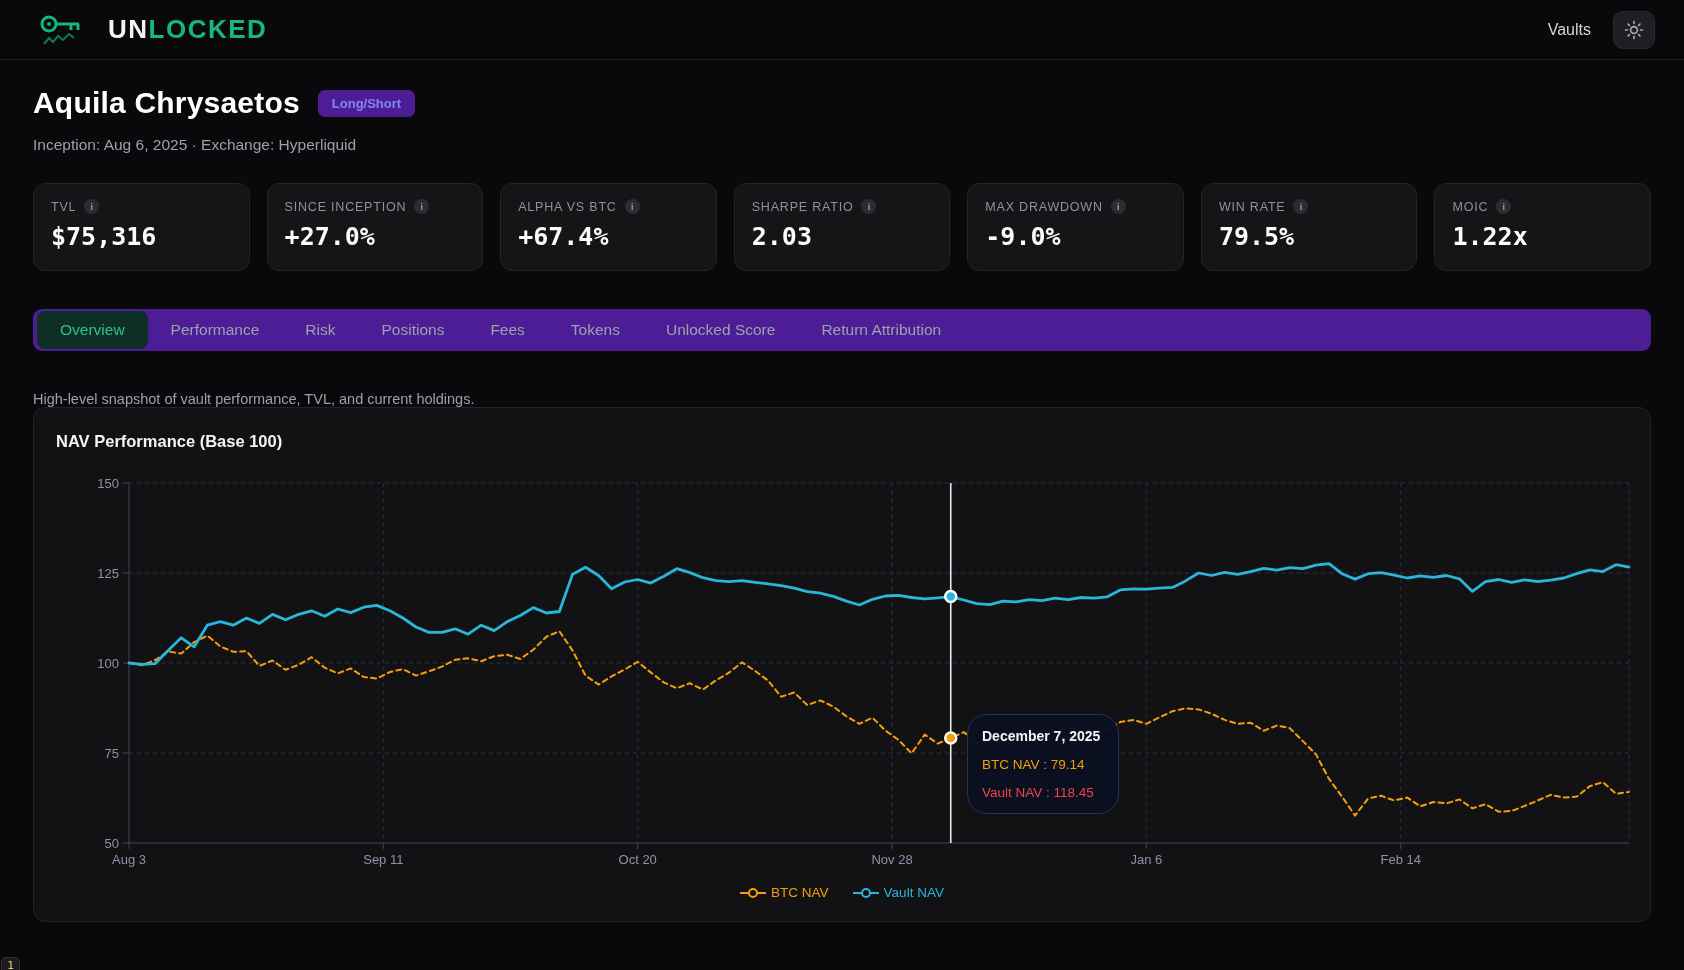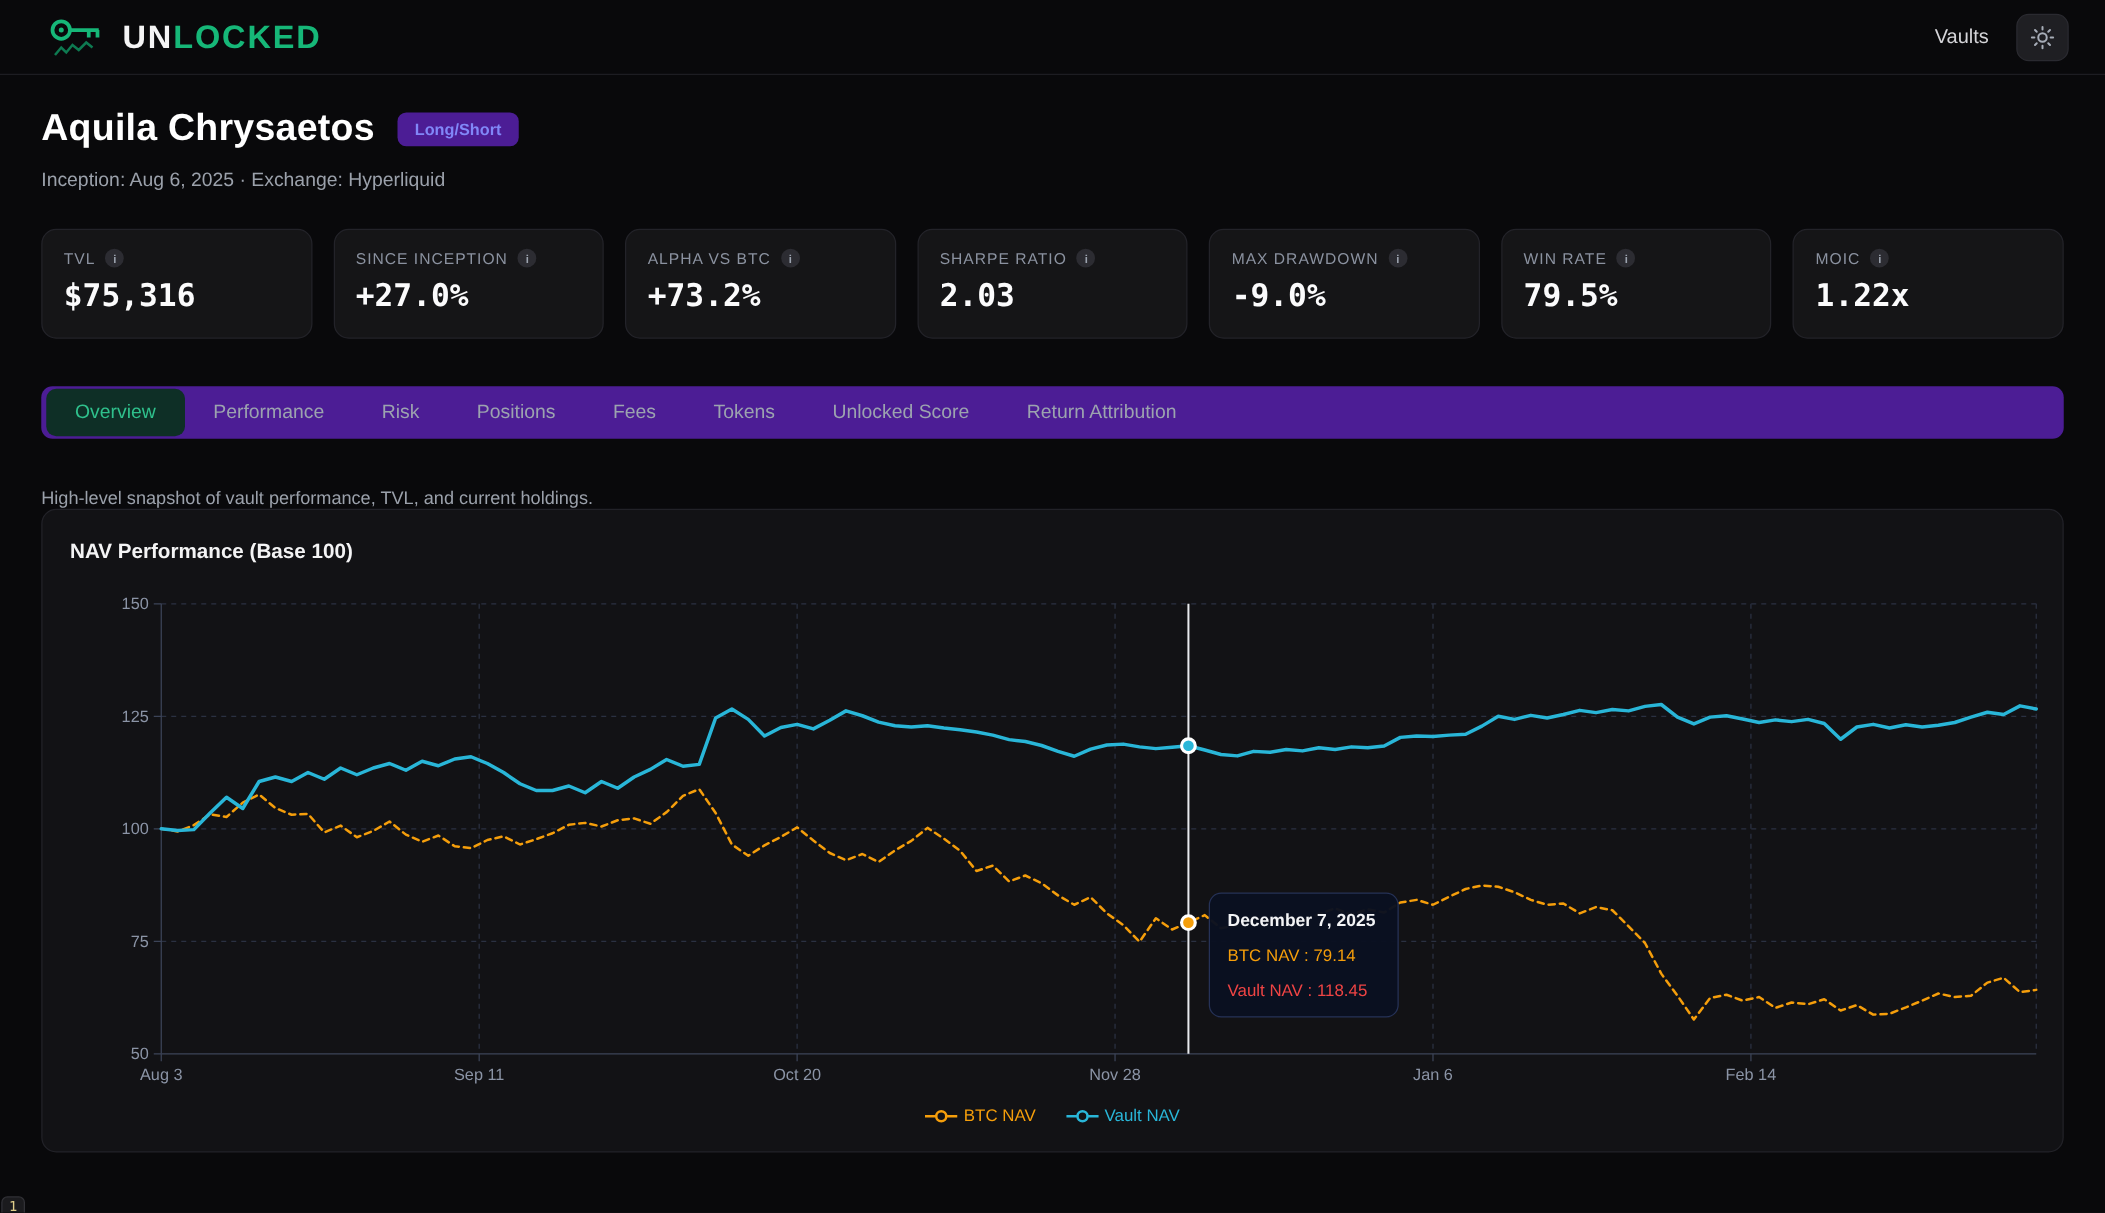--- a/index.html
+++ b/index.html
@@ -1,19 +1,19 @@
 <!DOCTYPE html>
 <html><head>
 <meta charset="utf-8">
 <style>
   * { margin:0; padding:0; box-sizing:border-box; }
   html,body { width:1684px; height:970px; }
   body { background:#09090b; color:#fafafa; font-family:"Liberation Sans",sans-serif; overflow:hidden; position:relative; }
   .header { height:60px; display:flex; align-items:center; padding:0 29px 0 37px; border-bottom:1px solid #1d1d22; }
-  .logo { display:flex; align-items:center; gap:11px; cursor:pointer;text-align:right; }
+  .logo { display:flex; align-items:center; gap:21px; cursor:pointer;text-align:right; }
   .brand { font-size:26px; font-weight:800; letter-spacing:1.5px; }
   .brand .un { color:#f4f4f5; }
   .brand .locked { color:#16b778; }
   .header-spacer { flex:1; }
   .nav-vaults { color:#d4d4d8; font-size:16px; margin-right:22px; }
   .theme-btn { width:42px; height:38px; background:#1f1f23; border:1px solid #2a2a30; border-radius:10px; display:flex; align-items:center; justify-content:center; }
   .main { padding:0 33px; }
   .title-row { display:flex; align-items:center; gap:18px; margin-top:26px; }
   .page-title { font-size:30px; font-weight:700; color:#ffffff; letter-spacing:0.2px; }
   .badge { background:#4c1d95; color:#8187f8; font-size:13px; font-weight:700; padding:6px 14px; border-radius:7px; }
@@ -24,21 +24,21 @@
   .stat-label { color:#8b92a0; font-size:12.5px; letter-spacing:0.8px; }
   .info-icon { width:15px; height:15px; border-radius:50%; background:#2c2c32; color:#9ca3af; font-size:9px; display:flex; align-items:center; justify-content:center; font-weight:700; }
   .stat-value { font-family:"DejaVu Sans Mono",monospace; font-weight:700; font-size:25px; color:#fbfbfc; margin-top:8px; }
   .tabs { margin-top:38px; background:#4c1d95; border-radius:9px; height:42px; display:flex; align-items:center; padding:0 4px; }
   .tab { color:#9ca3af; font-size:15.5px; padding:10px 23px; border-radius:8px; white-space:nowrap; }
   .tab.active { background:#0e2f26; color:#2fc08c; }
   .overview-desc { color:#9ba1ab; font-size:14.5px; margin-top:40px; }
   .chart-card { height:515px; background:#121215; border:1px solid #222228; border-radius:12px; position:relative; }
   .chart-title { position:absolute; left:22px; top:24px; font-size:16.5px; font-weight:700; color:#f4f4f5; }
   #chart-svg { position:absolute; left:0; top:0; }
-  .tooltip { position:absolute; left:933px; top:306px; width:152px; background:rgba(10,17,33,0.97); border:1px solid #263257; border-radius:10px; padding:13px 14px; }
+  .tooltip { position:absolute; left:933px; top:306px; width:152px; background:rgba(10,17,33,0.97); border:1px solid #263257; border-radius:20px; padding:13px 14px; }
   .tooltip-date { color:#f3f4f6; font-size:14px; font-weight:600; }
   .tooltip-row { font-size:13.5px; margin-top:13px; }
   .legend { position:absolute; left:0; right:0; bottom:21px; display:flex; justify-content:center; gap:24px; }
   .legend-item { display:flex; align-items:center; gap:5px; font-size:13.5px; }
   .corner-badge { position:absolute; left:1px; bottom:-8px; width:19px; height:21px; background:#1b1b1e; border:1px solid #313136; border-radius:5px; color:#e0cf8b; font-size:11px; font-family:"DejaVu Sans Mono",monospace; display:flex; align-items:flex-start; justify-content:center; padding-top:1px; }
 </style>
 </head>
 <body>
 
 <div class="header">
@@ -92,21 +92,21 @@
           <span class="stat-label">SINCE INCEPTION</span>
           <span class="info-icon">i</span>
         </div>
       <div class="stat-value">+27.0%</div>
     </div>
     <div class="stat-card">
       <div class="stat-label-row">
           <span class="stat-label">ALPHA VS BTC</span>
           <span class="info-icon">i</span>
         </div>
-      <div class="stat-value">+73.2%</div>
+      <div class="stat-value">+67.4%</div>
     </div>
     <div class="stat-card">
       <div class="stat-label-row">
           <span class="stat-label">SHARPE RATIO</span>
           <span class="info-icon">i</span>
         </div>
       <div class="stat-value">2.03</div>
     </div>
     <div class="stat-card">
       <div class="stat-label-row">

